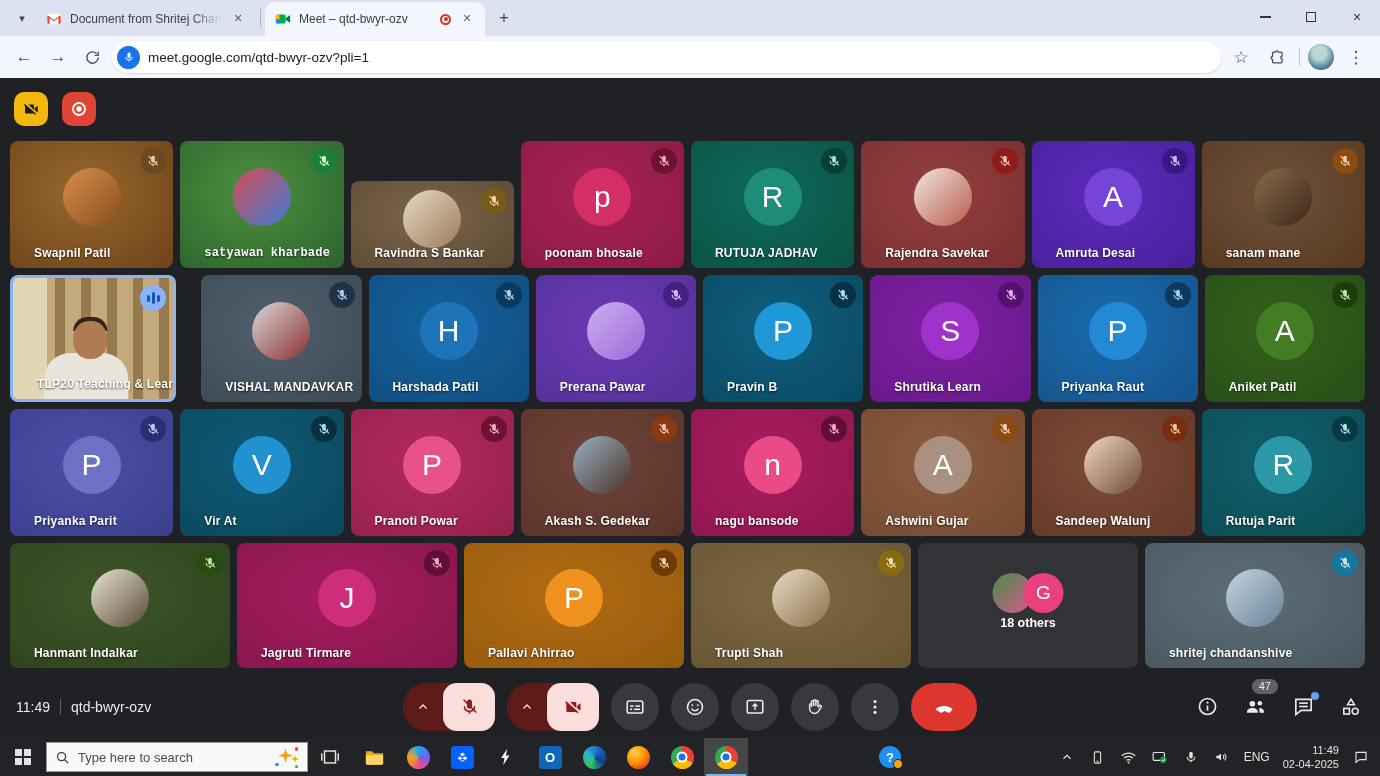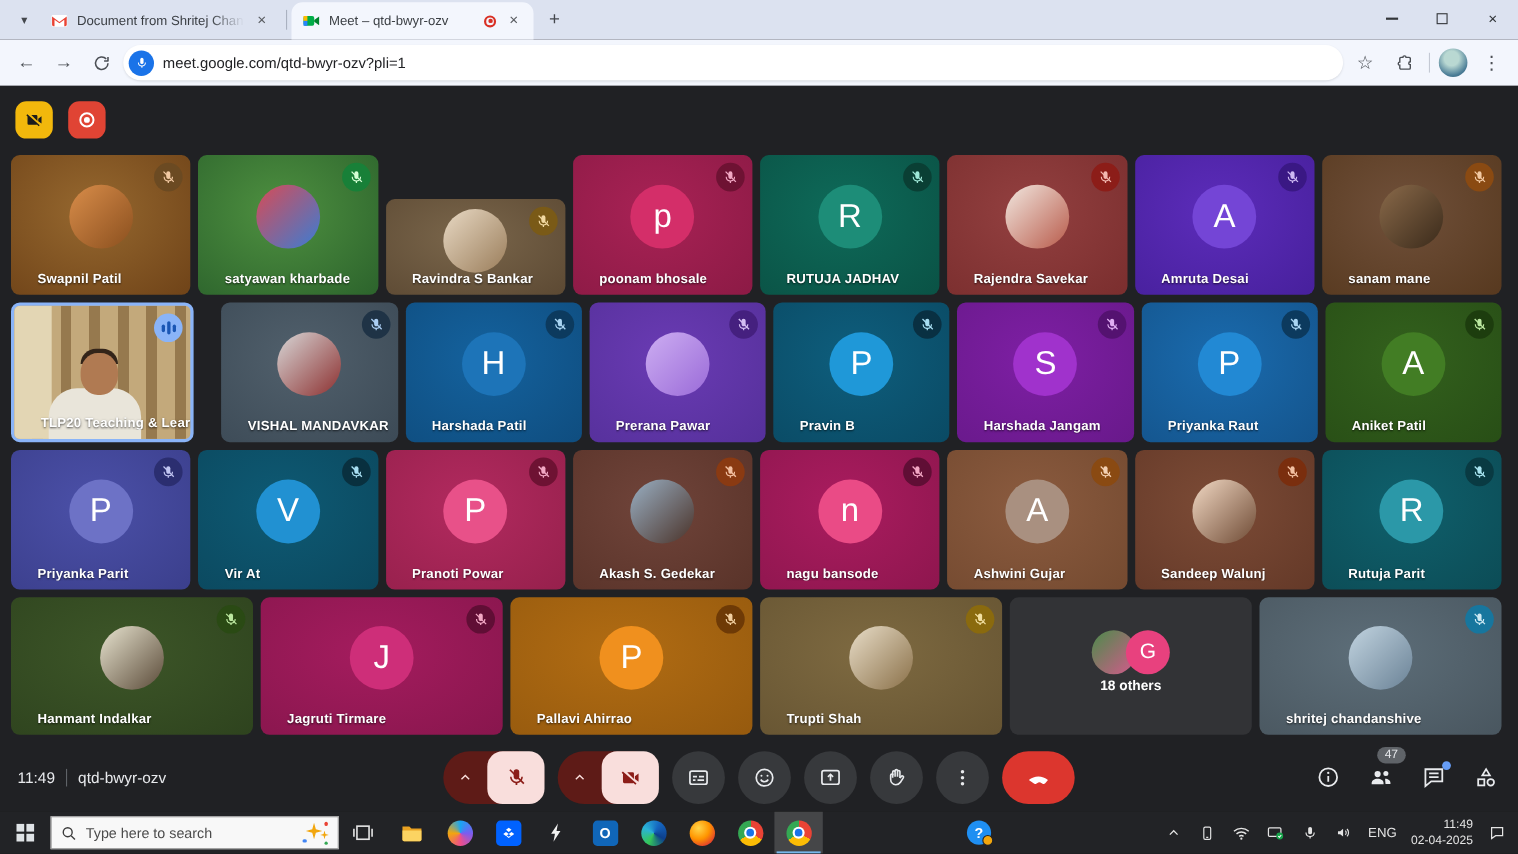--- a/index.html
+++ b/index.html
@@ -195,21 +195,21 @@
           <div class="mic-chip" style="background: rgb(107, 74, 34);">
             <svg width="14" height="14" viewBox="0 0 24 24">
               <g fill="#f2c9a2">
                 <path d="M12 14.8c1.8 0 3.2-1.4 3.2-3.2V6.2a3.2 3.2 0 0 0-6.4 0v5.4c0 1.8 1.4 3.2 3.2 3.2z"></path>
                 <path d="M17.6 11.6a5.6 5.6 0 0 1-11.2 0H4.6a7.4 7.4 0 0 0 6.4 7.3V21h2v-2.1a7.4 7.4 0 0 0 6.4-7.3z"></path>
               </g>
               <line x1="4.5" y1="3.5" x2="20.5" y2="19.5" stroke="#f2c9a2" stroke-width="2"></line>
             </svg>
           </div>
         </div>
-        <div class="tile" style="background: radial-gradient(at 45% 40%, rgb(78, 144, 64), rgb(44, 99, 44));">
+        <div class="tile" style="background: radial-gradient(at 45% 40%, rgb(78, 144, 64), rgb(44, 99, 44)); font-family: Liberation Mono, monospace;">
           <div class="avatar-photo" style="background: linear-gradient(135deg, rgb(216, 75, 85), rgb(58, 125, 212));"></div>
           <div class="tile-name">satyawan kharbade</div>
           <div class="mic-chip" style="background: rgb(24, 128, 56);">
             <svg width="14" height="14" viewBox="0 0 24 24">
               <g fill="#d6ffd6">
                 <path d="M12 14.8c1.8 0 3.2-1.4 3.2-3.2V6.2a3.2 3.2 0 0 0-6.4 0v5.4c0 1.8 1.4 3.2 3.2 3.2z"></path>
                 <path d="M17.6 11.6a5.6 5.6 0 0 1-11.2 0H4.6a7.4 7.4 0 0 0 6.4 7.3V21h2v-2.1a7.4 7.4 0 0 0 6.4-7.3z"></path>
               </g>
               <line x1="4.5" y1="3.5" x2="20.5" y2="19.5" stroke="#d6ffd6" stroke-width="2"></line>
             </svg>
@@ -356,21 +356,21 @@
               <g fill="#a8def2">
                 <path d="M12 14.8c1.8 0 3.2-1.4 3.2-3.2V6.2a3.2 3.2 0 0 0-6.4 0v5.4c0 1.8 1.4 3.2 3.2 3.2z"></path>
                 <path d="M17.6 11.6a5.6 5.6 0 0 1-11.2 0H4.6a7.4 7.4 0 0 0 6.4 7.3V21h2v-2.1a7.4 7.4 0 0 0 6.4-7.3z"></path>
               </g>
               <line x1="4.5" y1="3.5" x2="20.5" y2="19.5" stroke="#a8def2" stroke-width="2"></line>
             </svg>
           </div>
         </div>
         <div class="tile" style="background: radial-gradient(at 45% 40%, rgb(126, 31, 164), rgb(104, 25, 138));">
           <div class="avatar-letter" style="background: rgb(160, 50, 204);">S</div>
-          <div class="tile-name">Harshada Jangam</div>
+          <div class="tile-name">Shrutika Learn</div>
           <div class="mic-chip" style="background: rgb(84, 18, 112);">
             <svg width="14" height="14" viewBox="0 0 24 24">
               <g fill="#e0aef2">
                 <path d="M12 14.8c1.8 0 3.2-1.4 3.2-3.2V6.2a3.2 3.2 0 0 0-6.4 0v5.4c0 1.8 1.4 3.2 3.2 3.2z"></path>
                 <path d="M17.6 11.6a5.6 5.6 0 0 1-11.2 0H4.6a7.4 7.4 0 0 0 6.4 7.3V21h2v-2.1a7.4 7.4 0 0 0 6.4-7.3z"></path>
               </g>
               <line x1="4.5" y1="3.5" x2="20.5" y2="19.5" stroke="#e0aef2" stroke-width="2"></line>
             </svg>
           </div>
         </div>

